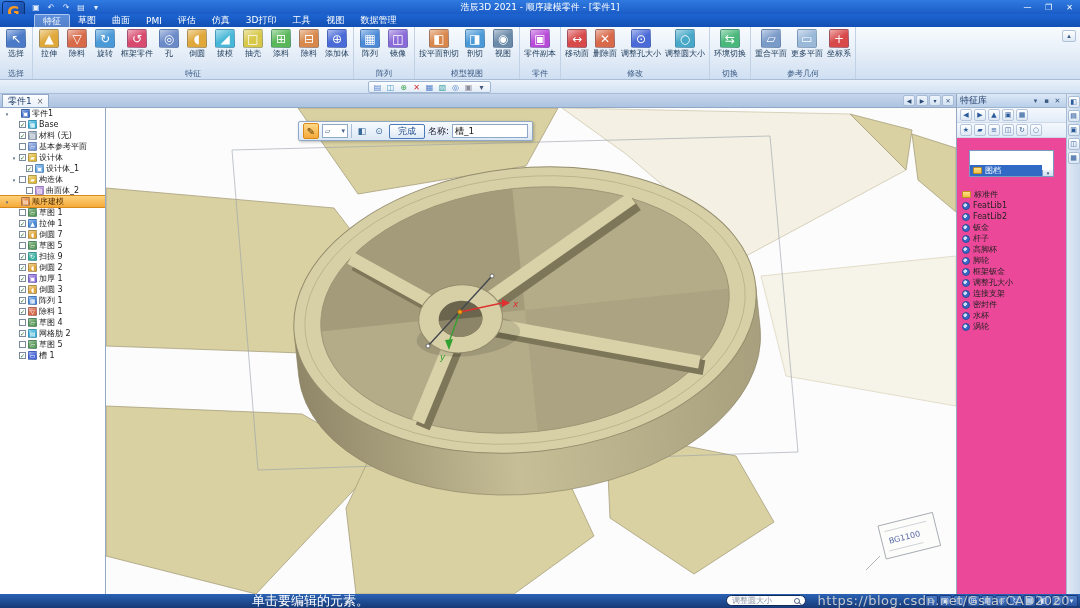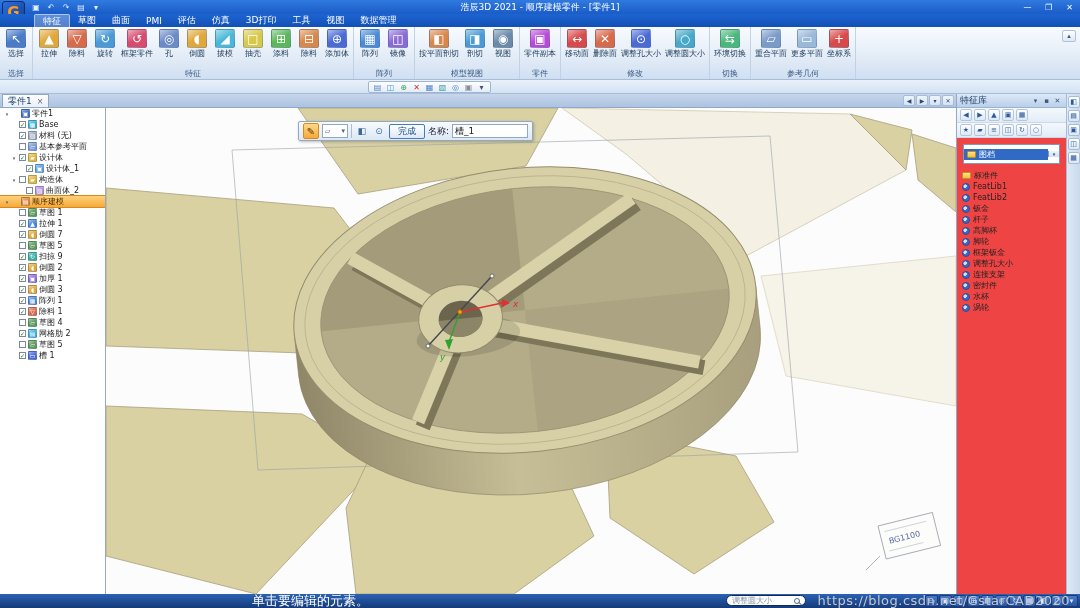--- a/index.html
+++ b/index.html
@@ -79,30 +79,30 @@
   .cmd-drop { width:26px; height:14px; background:#fff; border:1px solid #8fa8c8; display:flex; align-items:center; justify-content:space-between;
     padding:0 2px; font-size:7px; color:#46628a; }
   .cmd-sep { width:1px; height:14px; background:#a8bcd6; }
   .cmd-iconbtn { width:14px; height:14px; font-size:9px; color:#3a6a9a; display:flex; align-items:center; justify-content:center; }
   .finish-btn { height:15px; padding:0 8px; font-size:9px; color:#1a4a8a; font-family:inherit;
     background:linear-gradient(#ffffff,#dce8f5); border:1px solid #4a7ab8; border-radius:2px; }
   .name-label { font-size:9px; color:#223; }
   .name-input { width:76px; height:14px; border:1px solid #8fa8c8; background:#fff; font-size:9px; padding:0 2px; font-family:inherit; color:#222; }
 
   
-  .rightpanel { position:absolute; top:94px; left:956px; width:110px; height:500px; background:#ef4444; border-left:1px solid #93a9c4; }
+  .rightpanel { position:absolute; top:94px; left:956px; width:110px; height:500px; background:#ec4899; border-left:1px solid #93a9c4; }
   .rp-header { height:14px; background:linear-gradient(#dde9f7,#b9cfe9); border-bottom:1px solid #9db4cf;
     display:flex; align-items:center; padding:0 3px; font-size:9px; color:#1d3a66; }
   .rp-header .spacer { flex:1; }
   .rp-hicon { width:11px; font-size:7px; text-align:center; color:#3a5a82; }
   .rp-toolbar { height:15px; display:flex; align-items:center; gap:2px; padding:0 3px;
     background:linear-gradient(#f4f8fd,#e2ecf7); border-bottom:1px solid #cdd9e8; }
   .rp-ticon { width:12px; height:12px; font-size:7px; color:#2a5a9a; display:flex; align-items:center; justify-content:center;
     background:linear-gradient(#fff,#dde8f4); border:1px solid #b6c6da; border-radius:2px; }
-  .rp-combo { height:20px; margin:6px; border:1px solid #7a9ac0; background:#fff; display:flex; align-items:center; font-size:8px; }
+  .rp-combo { height:27px; margin:12px; border:1px solid #7a9ac0; background:#fff; display:flex; align-items:flex-end; font-size:8px; }
   .rp-combo .sel { flex:1; background:#316ac5; color:#fff; display:flex; align-items:center; gap:3px; padding:0 3px; }
   .rp-combo .arrow { width:11px; font-size:5px; color:#2a4a74; background:linear-gradient(#eef4fb,#cfdff0);
     border-left:1px solid #7a9ac0; display:flex; align-items:center; justify-content:center; }
   .rp-item { height:11px; display:flex; align-items:center; gap:3px; padding-left:5px; font-size:8px; color:#222; white-space:nowrap; }
   .fl-icon { flex:none; }
   .fl-icon.feature-glyph { width:8px; height:8px; border-radius:50%;
     background:radial-gradient(circle at 35% 35%, #cfe0f8 0 28%, #3a6ac8 36%); border:1px solid #2a4a98; }
   .fl-icon.folder-glyph { width:9px; height:7px; background:linear-gradient(#ffe08a,#f0c040); border:1px solid #c09020; border-radius:1px; }
 
   

